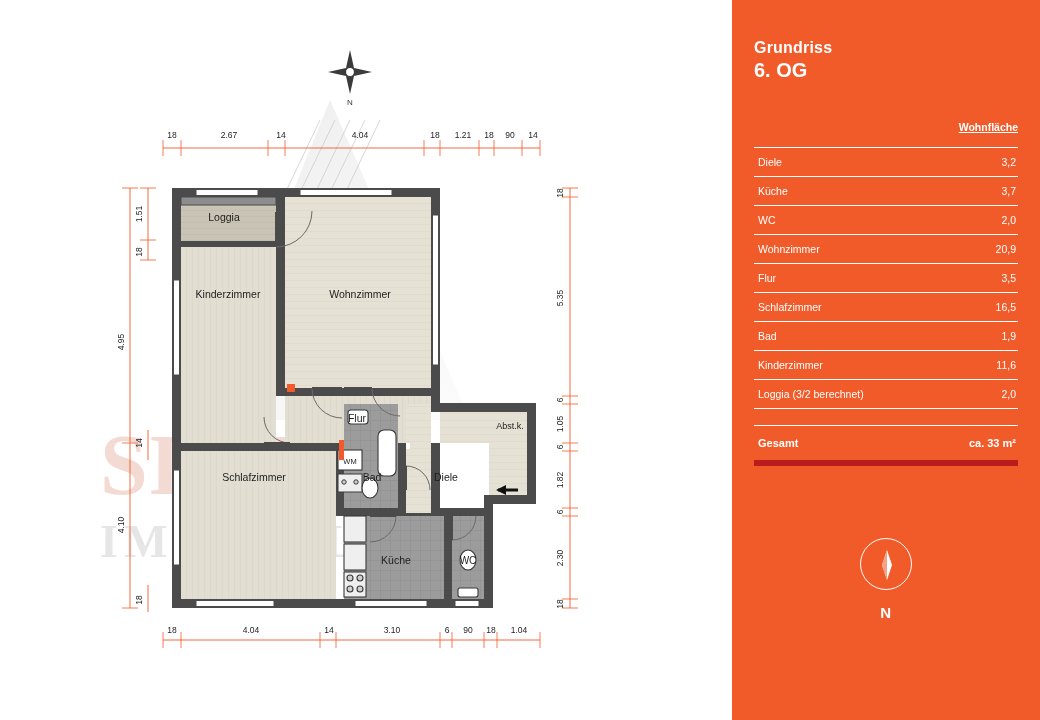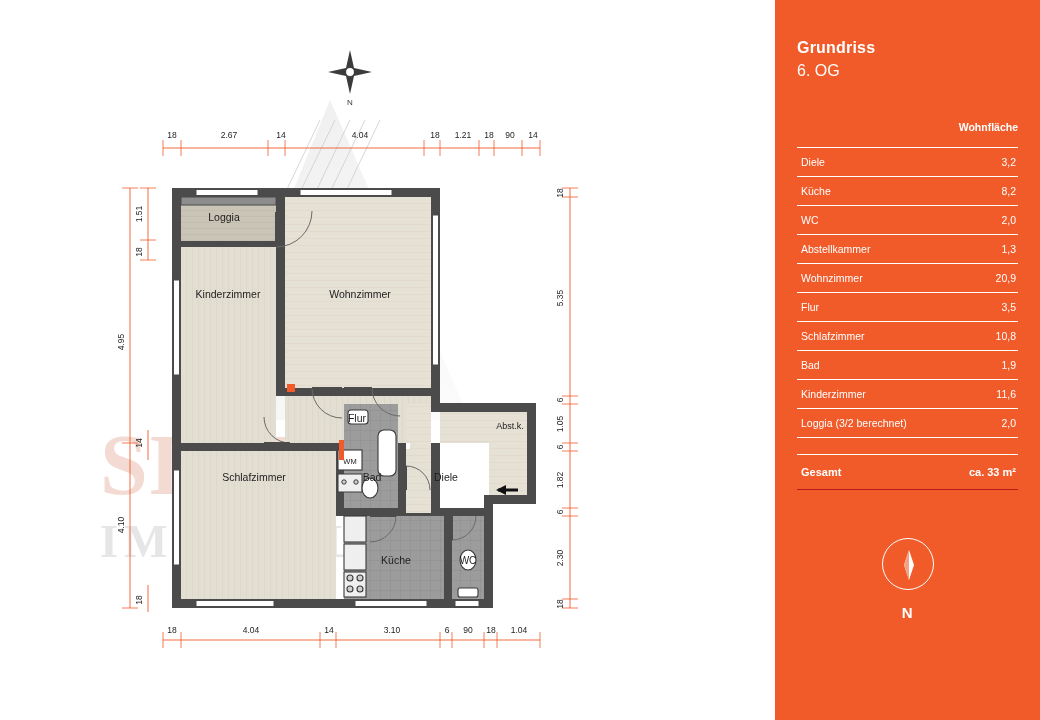--- a/index.html
+++ b/index.html
@@ -26,51 +26,52 @@
     color:#e9d3cb;
     opacity:.75;
     pointer-events:none;
     white-space:nowrap;
   }
   .wm1 { font-size:86px; letter-spacing:2px; color:#efd0c6; top:415px; }
   .wm2 { font-size:46px; letter-spacing:6px; color:#dedede; top:515px; left:100px;}
 
   
   #panel {
-    position:absolute; right:0; top:0; width:265px; height:720px;
+    position:absolute; right:0; top:0; width:308px; height:720px;
     background:#f15a29;
     color:#fff;
   }
   #panel-inner { position:absolute; left:0; top:0; right:0; bottom:0; padding:0 22px; }
   .panel-title {
     margin-top:36px;
     font-size:16px; font-weight:bold; line-height:23px; letter-spacing:.2px;
   }
-  .panel-sub { font-size:16px; font-weight:normal; line-height:23px; }
+  .panel-sub { font-size:20px; font-weight:bold; line-height:23px; }
   .area-head {
     text-align:right; font-size:10.5px; font-weight:bold; line-height:15px;
     margin-top:38px;
+    text-decoration:underline;
   }
   .rooms { margin-top:12px; }
   .room-row {
     display:flex; justify-content:space-between; align-items:center;
     font-size:10.5px; line-height:14px;
     padding:7px 2px 7px 4px;
     border-bottom:1px solid #ffffff;
   }
   .room-row:first-child { border-top:1px solid #ffffff; }
   .room-name { }
   .room-val { }
   .total-row {
     display:flex; justify-content:space-between; align-items:center;
     font-size:11px; font-weight:bold; line-height:14px;
     padding:10px 2px 10px 4px;
     margin-top:16px;
     border-top:1px solid #ffffff;
-    border-bottom:1px solid #b91c1c;
+    border-bottom:6px solid #b91c1c;
   }
   
   #panel-compass {
     position:absolute; left:0; right:0; top:538px; text-align:center;
   }
   .compass-circle {
     width:52px; height:52px; border-radius:50%;
     border:1.6px solid #ffffff;
     margin:0 auto;
     position:relative;
@@ -374,41 +375,37 @@
       <div>Wohnfläche</div>
     </div>
 
     <div class="rooms">
       <div class="room-row">
         <span class="room-name">Diele</span>
         <span class="room-val">3,2</span>
       </div>
       <div class="room-row">
         <span class="room-name">Küche</span>
-        <span class="room-val">8,2</span>
+        <span class="room-val">3,7</span>
       </div>
       <div class="room-row">
         <span class="room-name">WC</span>
         <span class="room-val">2,0</span>
       </div>
       <div class="room-row">
-        <span class="room-name">Abstellkammer</span>
-        <span class="room-val">1,3</span>
-      </div>
-      <div class="room-row">
         <span class="room-name">Wohnzimmer</span>
         <span class="room-val">20,9</span>
       </div>
       <div class="room-row">
         <span class="room-name">Flur</span>
         <span class="room-val">3,5</span>
       </div>
       <div class="room-row">
         <span class="room-name">Schlafzimmer</span>
-        <span class="room-val">10,8</span>
+        <span class="room-val">16,5</span>
       </div>
       <div class="room-row">
         <span class="room-name">Bad</span>
         <span class="room-val">1,9</span>
       </div>
       <div class="room-row">
         <span class="room-name">Kinderzimmer</span>
         <span class="room-val">11,6</span>
       </div>
       <div class="room-row">

